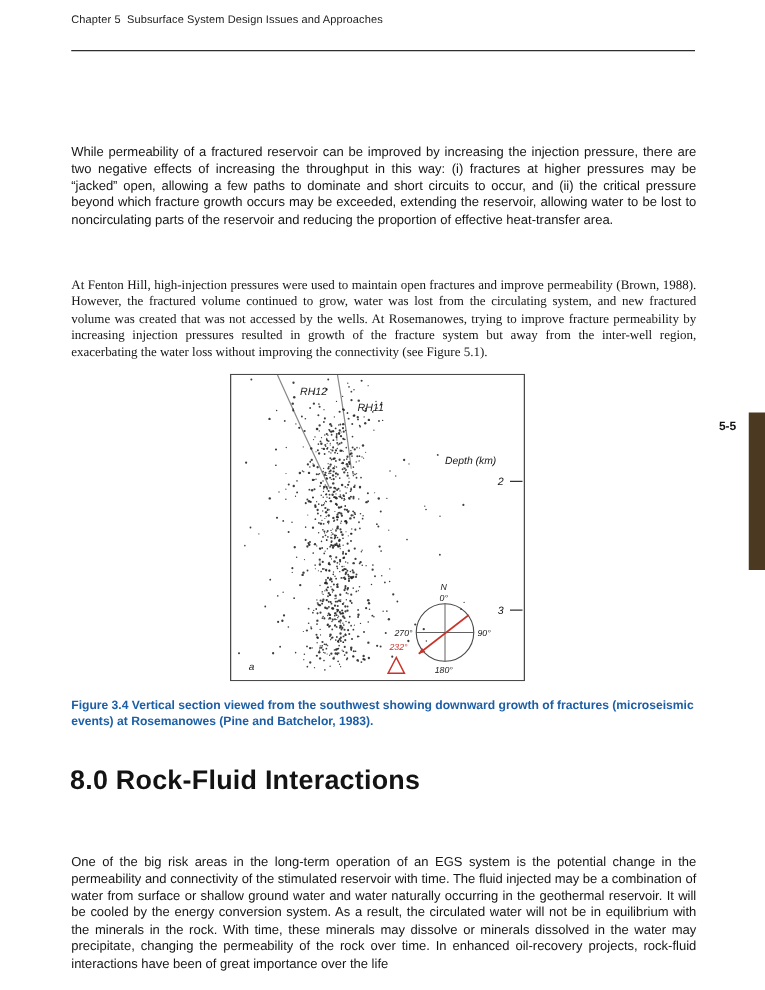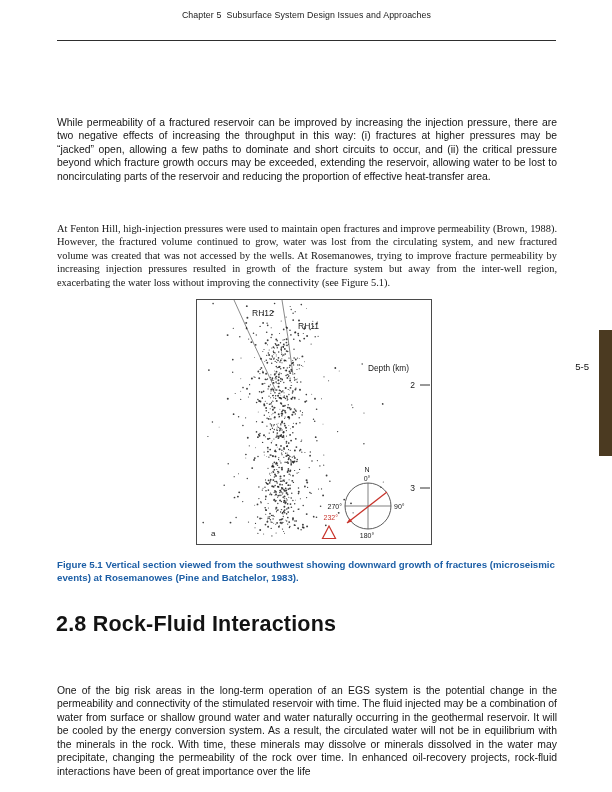--- a/index.html
+++ b/index.html
@@ -1,41 +1,41 @@
 <!DOCTYPE html>
 <html style="--caption-blue: #1d5fa6; --tab-brown: #4b3a21; --accent-red: #c8342c; --dot: #222222;"><head>
 <meta charset="utf-8">
 <style>
   html,body{margin:0;padding:0;background:#fff;}
   .page{position:relative;width:612px;height:792px;background:#ffffff;
         font-family:"Liberation Sans",sans-serif;overflow:hidden;}
 
   .chapter-header{position:absolute;top:10px;left:57px;width:499px;
-        text-align:center;font-size:8.8px;letter-spacing:.1px;color:#202020;}
+        text-align:left;font-size:8.8px;letter-spacing:.1px;color:#202020;}
   .header-rule{position:absolute;top:40px;left:57px;width:499px;height:1px;background:#2e2e2e;}
 
   .body-para{position:absolute;left:57px;width:500px;text-align:justify;
         font-size:10.4px;line-height:13.45px;color:#151515;margin-top:36px;}
   #para1{top:80px;}
   #para2{top:186px;font-family:Liberation Serif, serif;}
   #para3{top:648px;}
 
-  .figure-wrap{position:absolute;left:196px;top:299px;width:236px;height:246px;}
+  .figure-wrap{position:absolute;left:184px;top:299px;width:236px;height:246px;font-style:italic;}
 
   .figure-caption{position:absolute;top:559px;left:57px;width:500px;
         font-size:9.7px;line-height:12.8px;font-weight:700;
         color:var(--caption-blue,#1d5fa6);}
 
   .section-heading{position:absolute;top:612px;left:56px;font-size:21.5px;
         font-weight:700;letter-spacing:.2px;color:#131313;}
 
   .page-tab{position:absolute;top:330px;right:0;width:13px;height:126px;
         background:var(--tab-brown,#4b3a21);}
-  .page-number{position:absolute;top:361px;right:23px;font-size:9.6px;
-        font-weight:400;color:#111;padding-left:20px;}
+  .page-number{position:absolute;top:336px;right:23px;font-size:9.6px;
+        font-weight:700;color:#111;padding-left:20px;}
 
   svg text{font-family:"Liberation Sans",sans-serif;fill:#1a1a1a;}
   #scatter-layer circle{fill:var(--dot,#222);opacity:.88;}
   .well-path{stroke:#8a8a8a;fill:none;stroke-width:1;}
   .compass-stroke{stroke:#4a4a4a;fill:none;}
   .tick-dash{stroke:#333;stroke-width:1;}
   .red-line{stroke:var(--accent-red,#c8342c);}
   .red-fill{fill:var(--accent-red,#c8342c);}
   .red-text{fill:var(--accent-red,#c8342c);}
 </style>
@@ -980,22 +980,22 @@
         <text x="171" y="239" font-size="7" text-anchor="middle">180°</text>
         <text class="red-text" x="142" y="221" font-size="7" text-anchor="end">232°</text>
       </g>
 
       <polygon class="red-line" points="133,227 126.5,239.5 139.5,239.5" fill="none" stroke-width="1.2"></polygon>
 
       <text x="15" y="237" font-size="8">a</text>
     </svg>
   </div>
 
-  <div class="figure-caption">Figure 5.1 Vertical section viewed from the southwest showing downward growth of fractures (microseismic events) at Rosemanowes (Pine and Batchelor, 1983).</div>
-
-  <div class="section-heading">2.8 Rock-Fluid Interactions</div>
+  <div class="figure-caption">Figure 3.4 Vertical section viewed from the southwest showing downward growth of fractures (microseismic events) at Rosemanowes (Pine and Batchelor, 1983).</div>
+
+  <div class="section-heading">8.0 Rock-Fluid Interactions</div>
 
   <div class="body-para" id="para3">One of the big risk areas in the long-term operation of an EGS system is the potential change in the permeability and connectivity of the stimulated reservoir with time. The fluid injected may be a combination of water from surface or shallow ground water and water naturally occurring in the geothermal reservoir. It will be cooled by the energy conversion system. As a result, the circulated water will not be in equilibrium with the minerals in the rock. With time, these minerals may dissolve or minerals dissolved in the water may precipitate, changing the permeability of the rock over time. In enhanced oil-recovery projects, rock-fluid interactions have been of great importance over the life</div>
 
   <div class="page-tab"></div>
   <div class="page-number">5-5</div>
 
 </div>
 
 </body></html>

